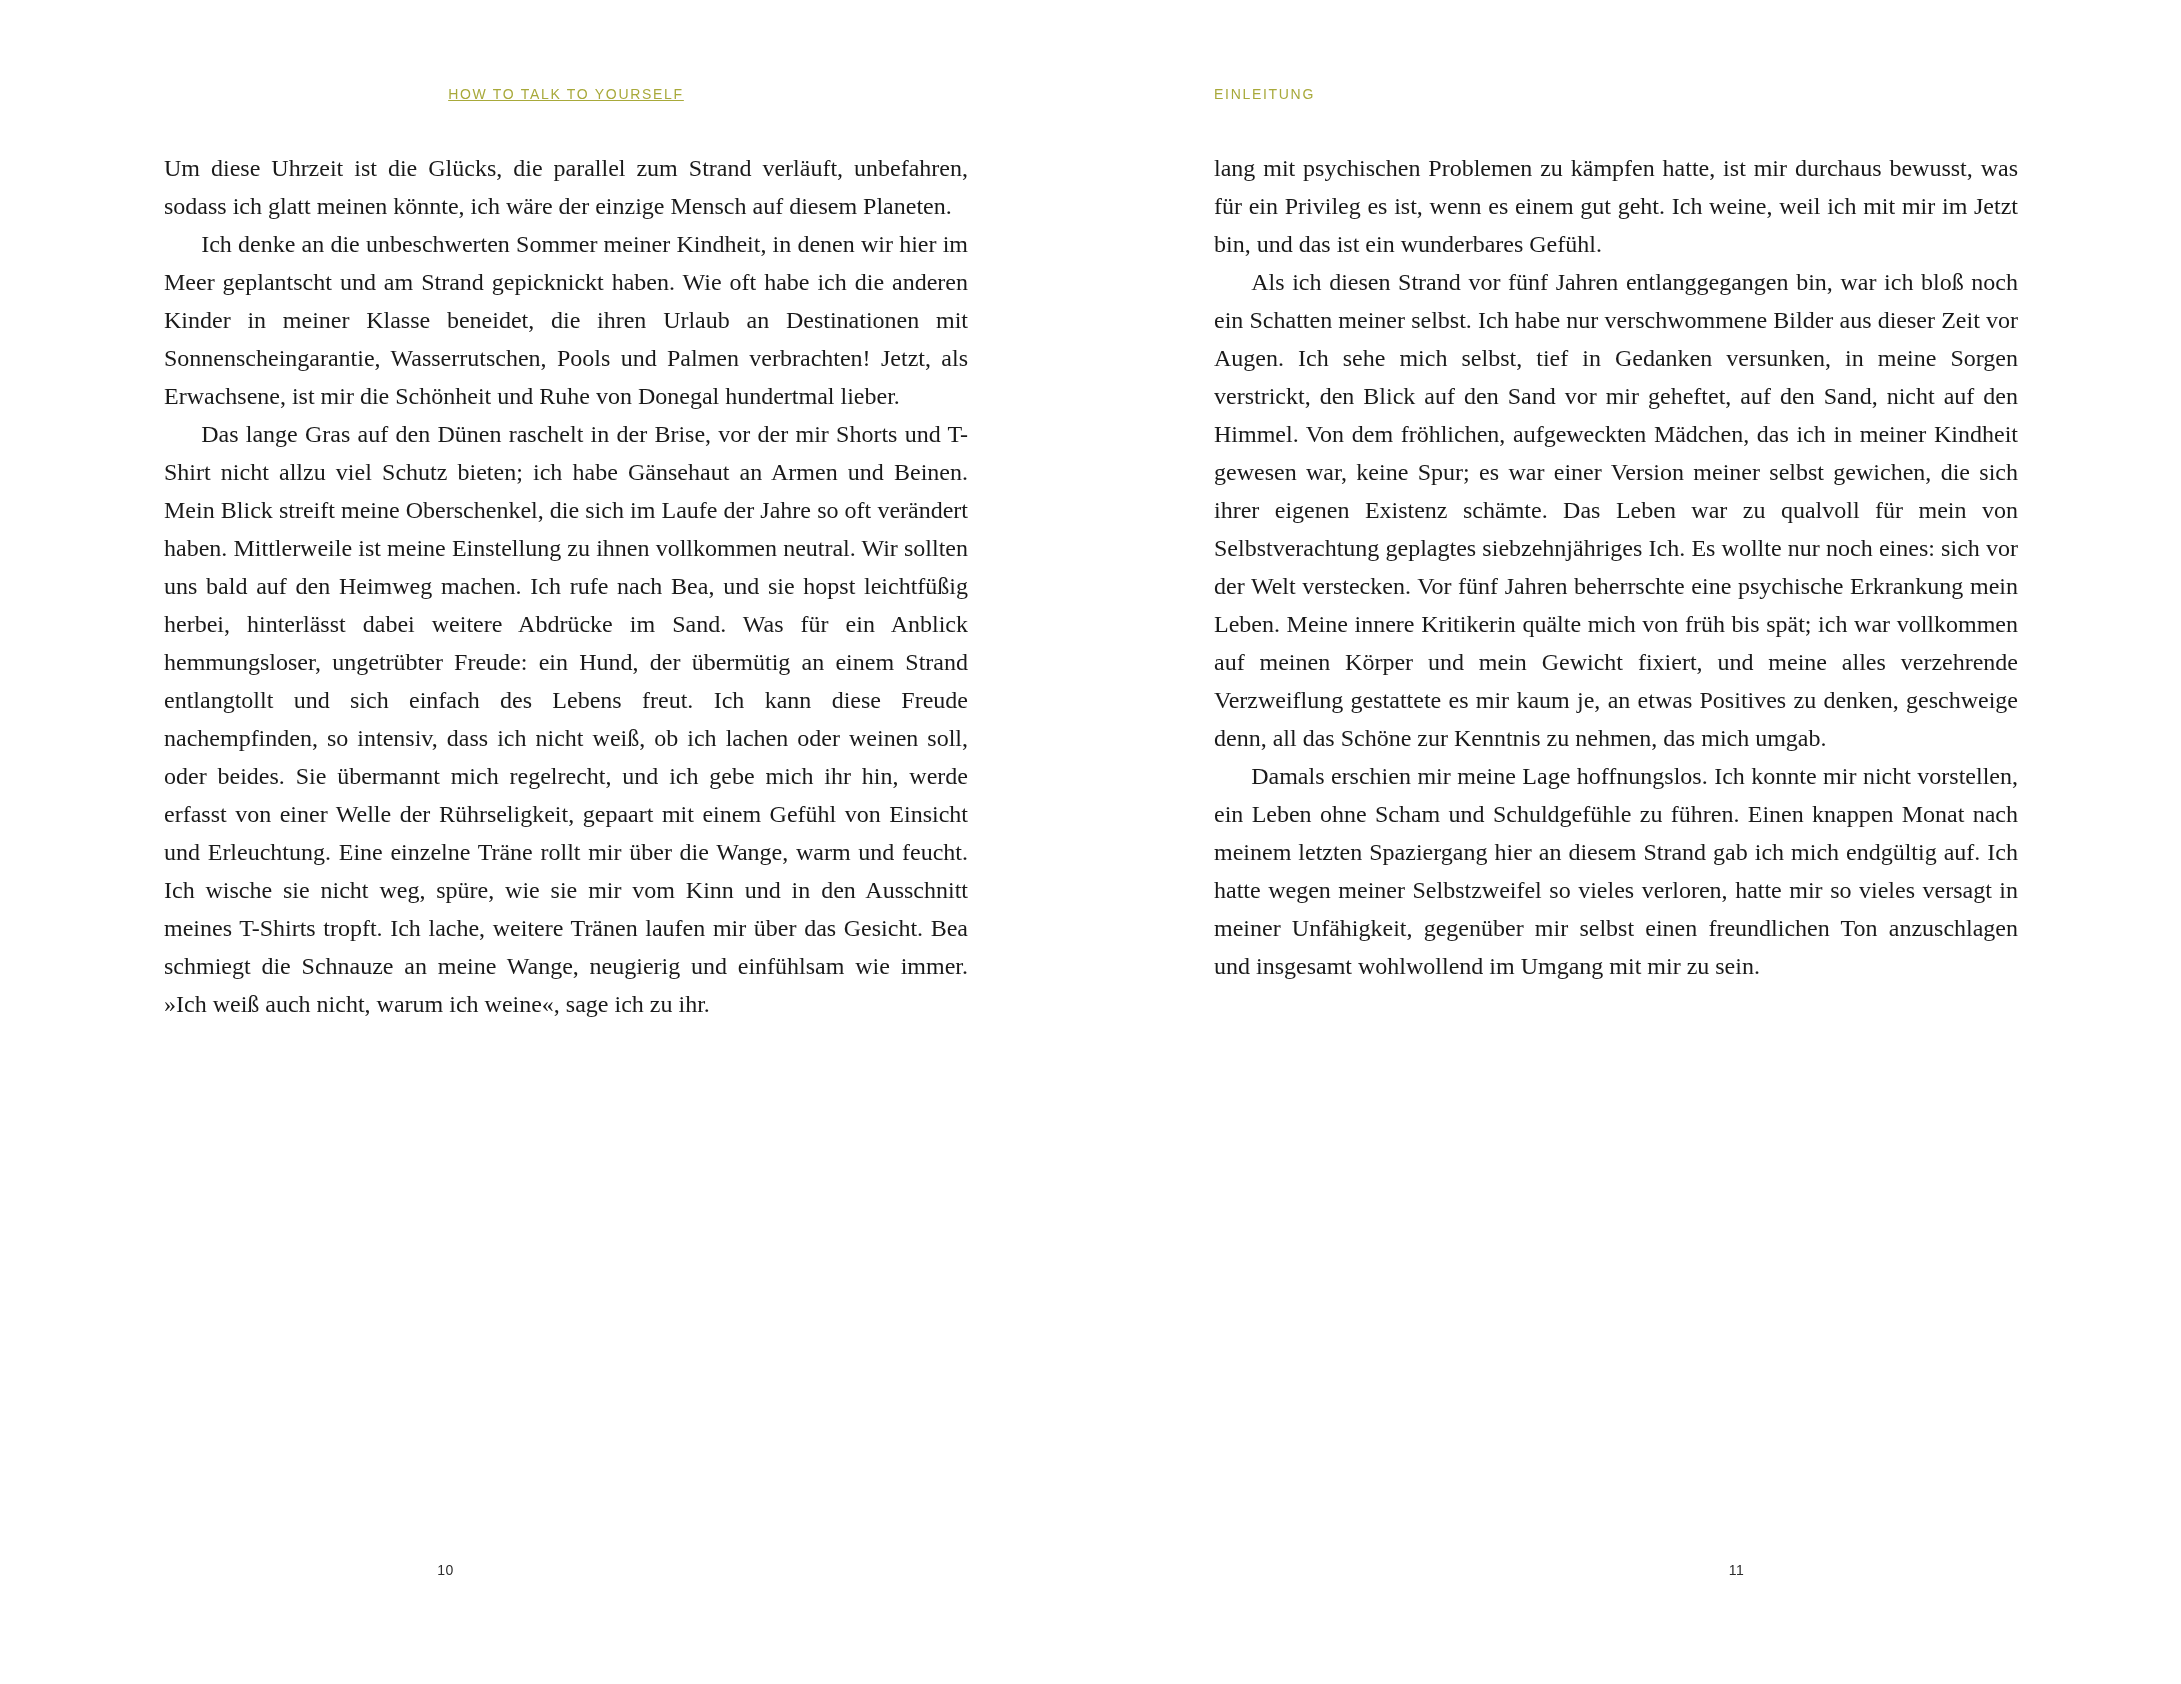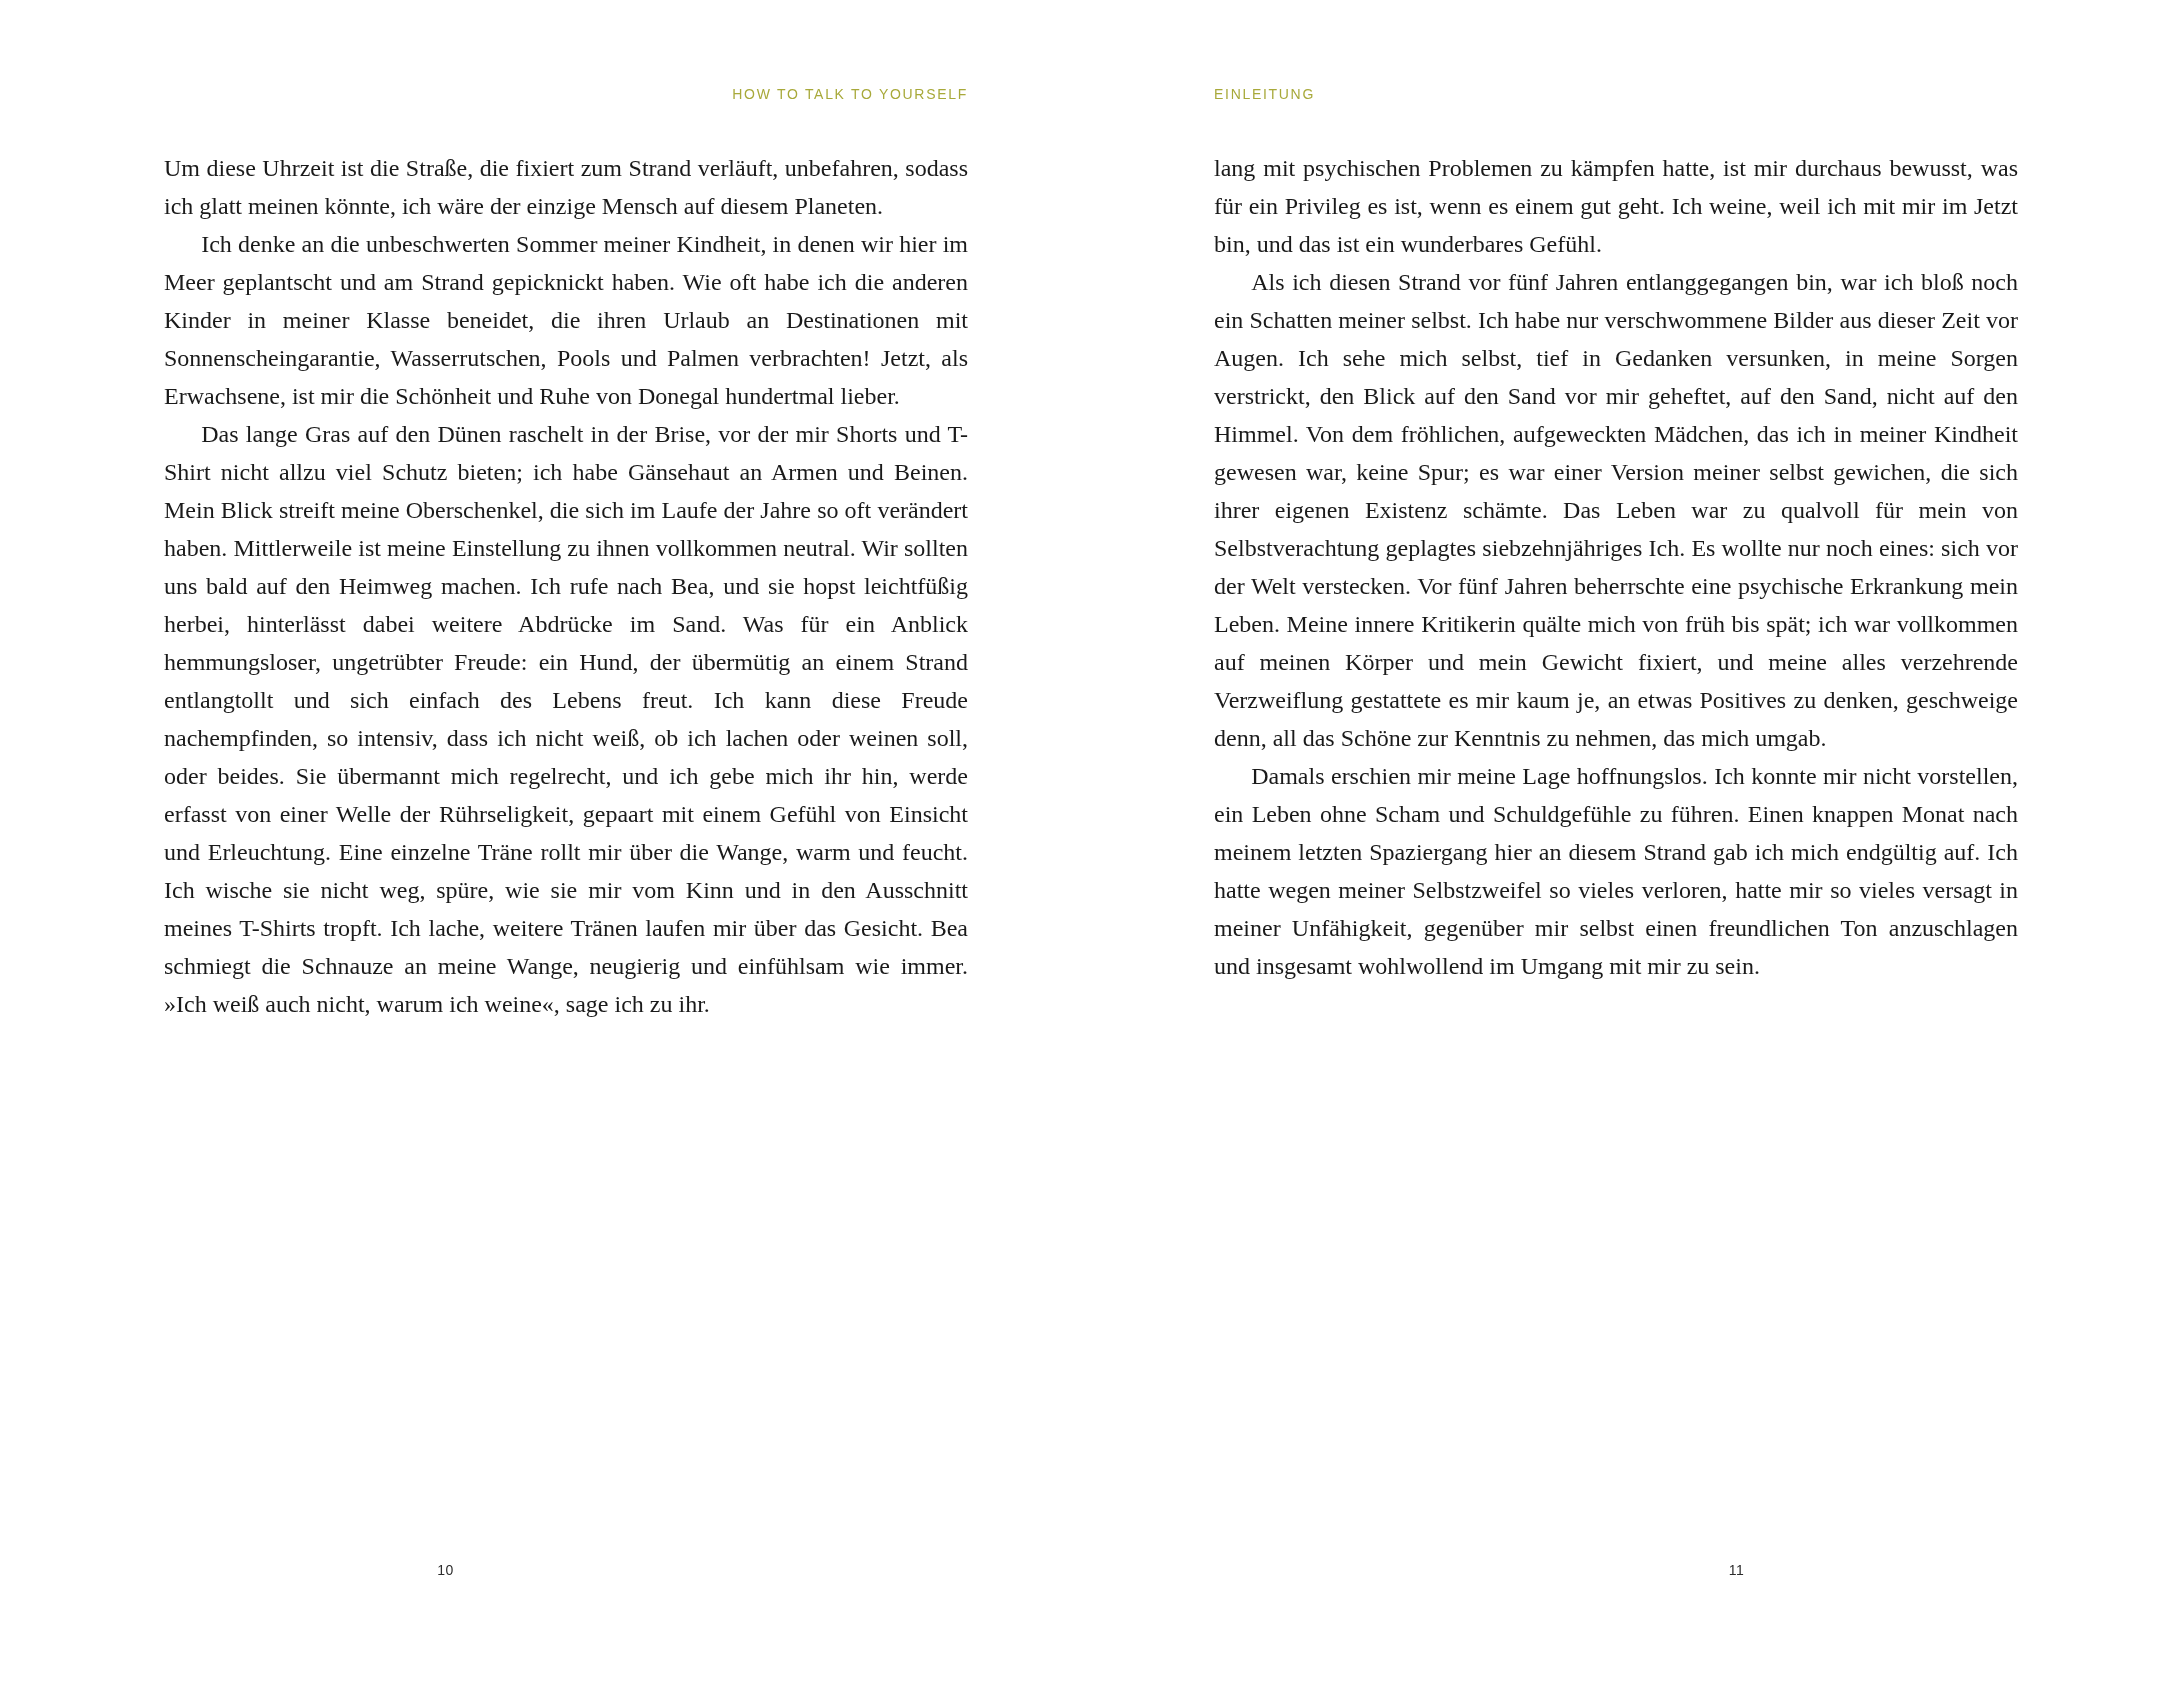--- a/index.html
+++ b/index.html
@@ -33,21 +33,21 @@
   .running-head {
     font-family: "Liberation Sans", sans-serif;
     font-size: 14px;
     letter-spacing: 1.7px;
     color: #a8a93a;
     text-transform: uppercase;
     font-weight: 400;
     margin: 0 0 47px 0;
     white-space: nowrap;
   }
-  .page-left .running-head { text-align: right; }
+  .page-left .running-head { text-align: center; text-decoration: underline; }
   .page-right .running-head { text-align: left; }
 
   .body-text {
     font-size: 24px;
     line-height: 38px;
     text-align: justify;
     text-justify: inter-word;
     color: #1a1a1a;
     hyphens: manual;
   }
@@ -71,21 +71,21 @@
 </style>
 </head>
 <body>
 
 <div class="spread">
 
   <div class="page page-left">
     <div class="running-head">HOW TO TALK TO YOURSELF</div>
 
     <div class="body-text">
-      <p>Um diese Uhrzeit ist die Straße, die fixiert zum Strand verläuft, unbefahren, sodass ich glatt meinen könnte, ich wäre der einzige Mensch auf diesem Planeten.</p>
+      <p>Um diese Uhrzeit ist die Glücks, die parallel zum Strand verläuft, unbefahren, sodass ich glatt meinen könnte, ich wäre der einzige Mensch auf diesem Planeten.</p>
       <p class="indent">Ich denke an die unbeschwerten Sommer meiner Kindheit, in denen wir hier im Meer geplantscht und am Strand gepicknickt haben. Wie oft habe ich die anderen Kinder in meiner Klasse beneidet, die ihren Urlaub an Destinationen mit Sonnenscheingarantie, Wasserrutschen, Pools und Palmen verbrachten! Jetzt, als Erwachsene, ist mir die Schönheit und Ruhe von Donegal hundertmal lieber.</p>
       <p class="indent">Das lange Gras auf den Dünen raschelt in der Brise, vor der mir Shorts und T-Shirt nicht allzu viel Schutz bieten; ich habe Gänsehaut an Armen und Beinen. Mein Blick streift meine Oberschenkel, die sich im Laufe der Jahre so oft verändert haben. Mittlerweile ist meine Einstellung zu ihnen vollkommen neutral. Wir sollten uns bald auf den Heimweg machen. Ich rufe nach Bea, und sie hopst leichtfüßig herbei, hinterlässt dabei weitere Abdrücke im Sand. Was für ein Anblick hemmungsloser, ungetrübter Freude: ein Hund, der übermütig an einem Strand entlangtollt und sich einfach des Lebens freut. Ich kann diese Freude nachempfinden, so intensiv, dass ich nicht weiß, ob ich lachen oder weinen soll, oder beides. Sie übermannt mich regelrecht, und ich gebe mich ihr hin, werde erfasst von einer Welle der Rührseligkeit, gepaart mit einem Gefühl von Einsicht und Erleuchtung. Eine einzelne Träne rollt mir über die Wange, warm und feucht. Ich wische sie nicht weg, spüre, wie sie mir vom Kinn und in den Ausschnitt meines T-Shirts tropft. Ich lache, weitere Tränen laufen mir über das Gesicht. Bea schmiegt die Schnauze an meine Wange, neugierig und einfühlsam wie immer. »Ich weiß auch nicht, warum ich weine«, sage ich zu ihr.</p>
     </div>
 
     <div class="folio folio-left">10</div>
   </div>
 
   <div class="page page-right">
     <div class="running-head">EINLEITUNG</div>
 

